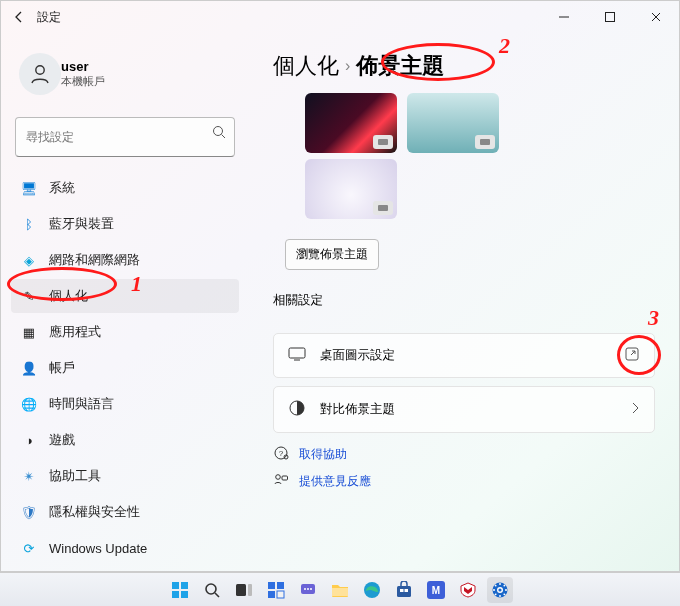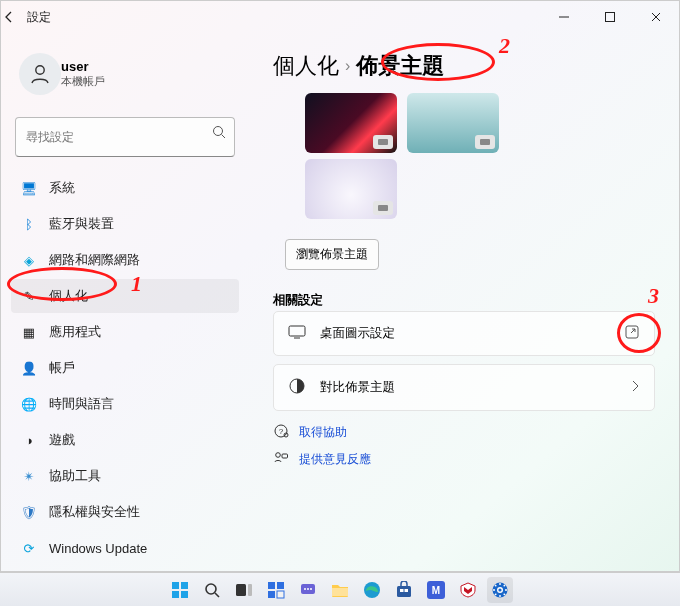--- a/index.html
+++ b/index.html
@@ -1,18 +1,18 @@
 <!DOCTYPE html>
 <html><head>
 <meta charset="utf-8">
 <style>
   * { box-sizing: border-box; margin: 0; padding: 0; font-family: "Segoe UI", "Microsoft JhengHei", sans-serif; }
   body { width: 680px; height: 606px; overflow: hidden; background: #fff; }
   .window { width: 680px; height: 572px; background: linear-gradient(140deg, #fdf6f7 0%, #f7f6fb 40%, #f3fbf8 80%, #e7f6ef 100%); display: flex; flex-direction: column; border: 1px solid #ccc; }
-  .titlebar { height: 32px; display: flex; align-items: center; font-size: 12px; color: #222; }
+  .titlebar { height: 32px; display: flex; align-items: center; padding-left: 10px; font-size: 12px; color: #222; }
   .titlebar .back { width: 16px; height: 16px; margin-right: 10px; }
   .winbtns { margin-left: auto; display: flex; }
   .winbtn { width: 46px; height: 32px; display: flex; align-items: center; justify-content: center; }
   .body { flex: 1; display: flex; overflow: hidden; }
   .sidebar { width: 248px; padding: 8px 10px; display: flex; flex-direction: column; overflow: hidden; }
   .account { display: flex; align-items: center; padding: 12px 8px; }
   .avatar { width: 42px; height: 42px; border-radius: 50%; background: #e9ecef; display: flex; align-items: center; justify-content: center; }
   .acc-name { font-size: 13px; font-weight: 600; }
   .acc-sub { font-size: 11px; color: #555; }
   .search { margin: 10px 4px 14px 4px; position: relative; }
@@ -27,21 +27,21 @@
   .themes-row { display: flex; gap: 10px; margin-bottom: 6px; flex-wrap: wrap; }
   .theme-tile { width: 92px; height: 60px; border-radius: 6px; position: relative; background-size: cover; }
   .theme-badge { position: absolute; right: 4px; bottom: 4px; width: 20px; height: 14px; background: #e5e5e5; border-radius: 3px; display: flex; align-items: center; justify-content: center; }
   .theme-badge::before { content:""; width: 10px; height: 6px; background:#888; border-radius:1px; }
   .t1 { background: linear-gradient(135deg,#101020,#4a0a24 50%,#ff3b4c 70%,#121212); }
   .t2 { background: linear-gradient(180deg,#cfe8ea,#6fb0b6); }
   .t3 { background: radial-gradient(circle at 50% 60%, #f9f7fd, #d7d1ea); }
   .store-row { display: flex; align-items: center; justify-content: space-between; padding: 14px 4px 18px 12px; font-size: 12.5px; }
   .store-text { max-width: 200px; line-height: 1.4; }
   .browse-btn { border: 1px solid #bdbdbd; background: #fcfcfc; border-radius: 4px; padding: 6px 10px; font-size: 12px; }
-  .section-h { font-size: 12.5px; font-weight: 700; margin: 4px 0 2px 0; }
+  .section-h { font-size: 12.5px; font-weight: 400; margin: 4px 0 24px 0; }
   .card { background: rgba(255,255,255,0.7); border: 1px solid #e4e4e4; border-radius: 5px; padding: 12px 14px; display: flex; align-items: center; gap: 14px; margin-bottom: 8px; font-size: 12.5px; }
   .card-title { font-size: 12.5px; }
   .card-sub { font-size: 10.5px; color: #666; margin-top: 2px; }
   .card-act { margin-left: auto; }
   .links { margin-top: 12px; display: flex; flex-direction: column; gap: 8px; font-size: 12px; }
   .link { display: flex; align-items: center; gap: 10px; color: #1a4fd6; }
   .link .licon { color: #333; }
   .taskbar { height: 34px; background: linear-gradient(180deg,#f2f4f8,#e6e9ef); display: flex; align-items: center; justify-content: center; gap: 6px; border-top: 1px solid #ccc; }
   .tb-icon { width: 26px; height: 26px; display: flex; align-items: center; justify-content: center; font-size: 15px; border-radius: 4px; }
   .tb-icon.active { background: rgba(0,0,0,0.07); }

